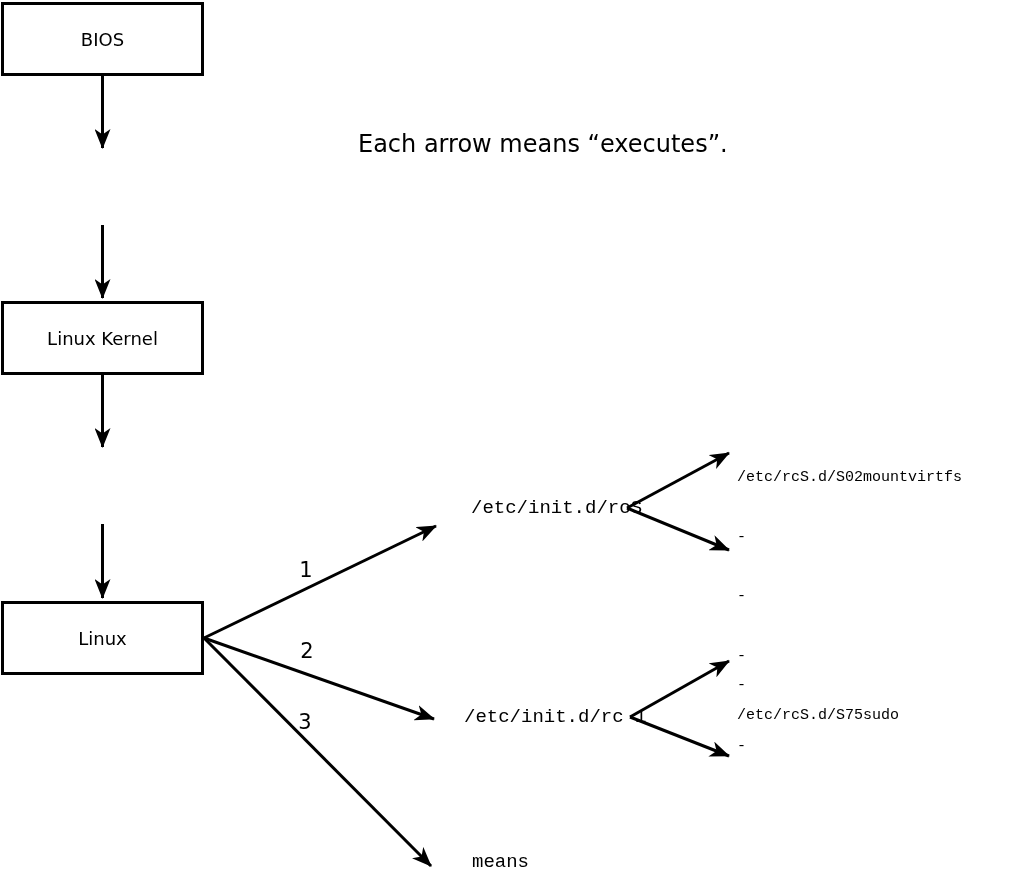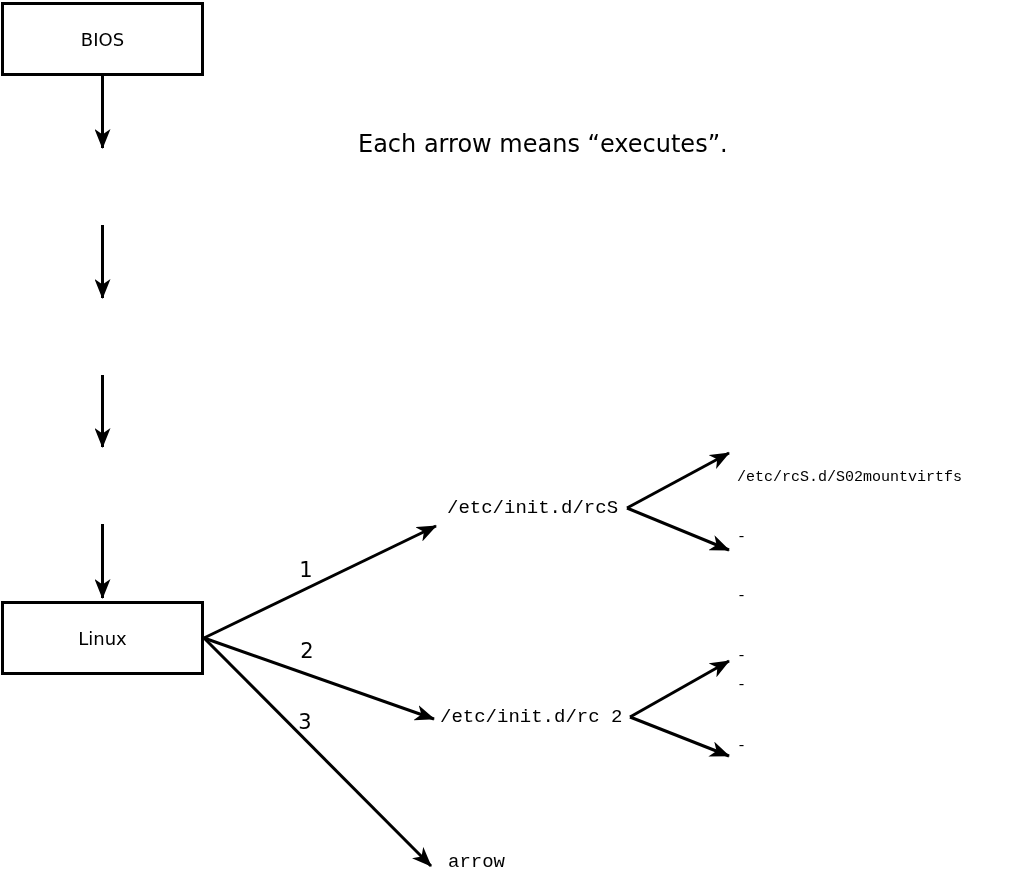--- a/index.html
+++ b/index.html
@@ -38,20 +38,21 @@
     font-size: 24px;
     white-space: pre;
     margin-top: 28px;
   }
   .mono {
     position: absolute;
     font-family: "Liberation Mono", "DejaVu Sans Mono", monospace;
     font-size: 19px;
     white-space: pre;
     line-height: 22px;
+    margin-left: 24px;
   }
   .list {
     position: absolute;
     left: 737px;
     font-family: "Liberation Mono", "DejaVu Sans Mono", monospace;
     font-size: 15px;
     white-space: pre;
   }
   .list > div { height: 25.5px; line-height: 25.5px; }
   .list.list-rc2 > div { height: 26.5px; line-height: 26.5px; }
@@ -87,39 +88,43 @@
     <line x1="627" y1="508" x2="729" y2="453" stroke="#000" stroke-width="3" marker-end="url(#ah)"></line>
     <line x1="627" y1="508" x2="729" y2="550" stroke="#000" stroke-width="3" marker-end="url(#ah)"></line>
 
     <line x1="630" y1="717" x2="729" y2="661" stroke="#000" stroke-width="3" marker-end="url(#ah)"></line>
     <line x1="630" y1="717" x2="729" y2="756" stroke="#000" stroke-width="3" marker-end="url(#ah)"></line>
   </svg>
 
   <div class="box" style="top:2px">
     <span>BIOS</span>
   </div>
+  <div class="box" style="top:301px">
+    <span>Linux Kernel</span>
+  </div>
   <div class="box" style="top:601px">
     <span>Linux</span>
   </div>
 
   <div class="annotation">Each arrow means “executes”.</div>
 
   <div class="branch-num" style="left:295px;top:558px">1</div>
   <div class="branch-num" style="left:296px;top:639px">2</div>
   <div class="branch-num" style="left:294px;top:710px">3</div>
 
   <div class="mono" style="left:447px;top:497px">/etc/init.d/rcS</div>
-  <div class="mono" style="left:440px;top:706px">/etc/init.d/rc 2</div>
-  <div class="mono" style="left:448px;top:851px">arrow</div>
+  <div class="mono" style="left:440px;top:706px">/etc/init.d/rc 1</div>
+  <div class="mono" style="left:448px;top:851px">means</div>
 
   <div class="list" style="top:431px">
     <div>/etc/rcS.d/S02mountvirtfs</div>
     <div>-</div>
     <div>-</div>
     <div>-</div>
+    <div>/etc/rcS.d/S75sudo</div>
   </div>
 
   <div class="list list-rc2" style="top:639px">
     <div>-</div>
     <div>-</div>
     
     
   </div>
 
 </div>

